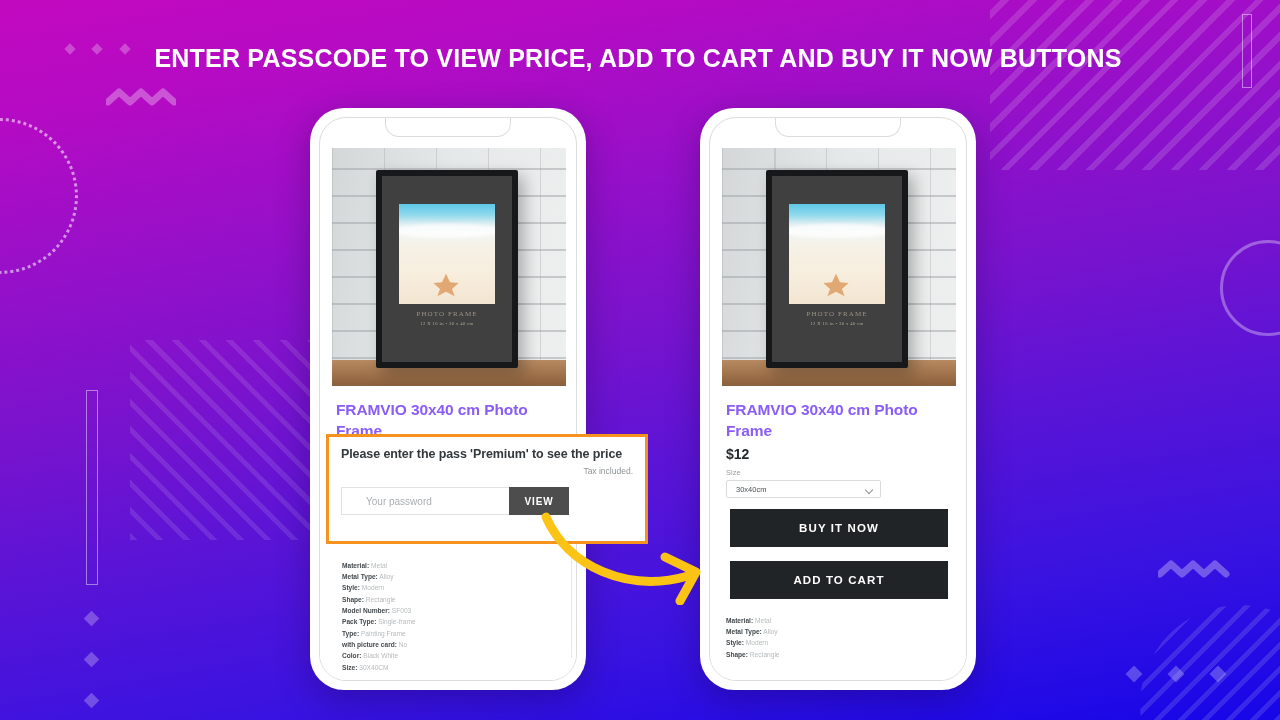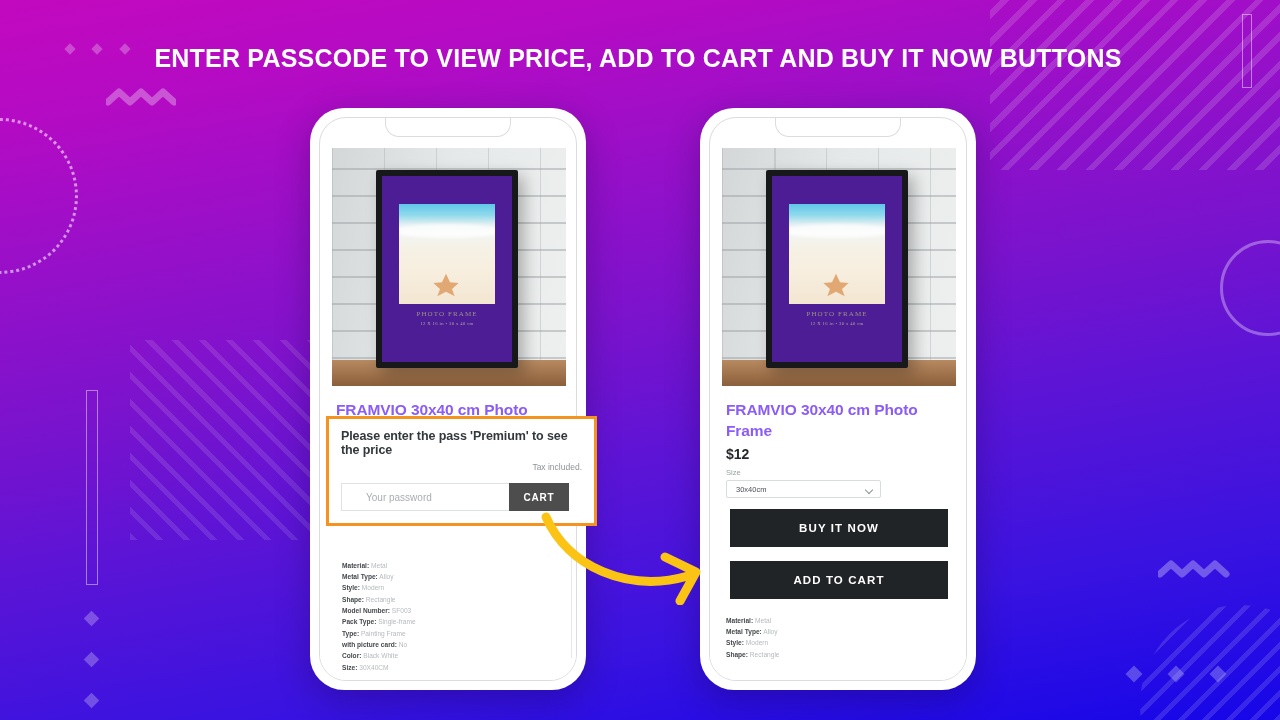--- a/index.html
+++ b/index.html
@@ -145,21 +145,21 @@
     position: absolute;
     left: 44px; top: 22px;
     width: 142px; height: 198px;
     background: #17181a;
     border-radius: 2px;
     box-shadow: 6px 6px 16px rgba(0,0,0,0.28);
   }
   .frame-mat {
     position: absolute;
     left: 6px; top: 6px; right: 6px; bottom: 6px;
-    background: #4c1d95;
+    background: #404040;
     text-decoration: underline;
   }
   .frame-pic {
     position: absolute;
     left: 17px; top: 28px;
     width: 96px; height: 100px;
     background:
       linear-gradient(180deg,
         #5fc7e8 0%, #8fd9ec 11%,
         #dfeef2 20%, #f1f5f3 28%,
@@ -259,22 +259,22 @@
     font-size: 6.6px;
     line-height: 11.3px;
     color: #b6babd;
     white-space: nowrap;
   }
   .spec-row b { color: #44494d; font-weight: bold; }
 
   
   #passcode-callout {
     position: absolute;
-    left: 326px; top: 416px;
-    width: 271px;
+    left: 326px; top: 434px;
+    width: 322px;
     height: 110px;
     background: #ffffff;
     border: 3px solid #f6921e;
     z-index: 7;
   }
   .pc-title {
     font-size: 12.5px;
     font-weight: bold;
     color: #33383c;
     padding: 10px 12px 0 12px;
@@ -460,21 +460,21 @@
         </div>
       </div>
     </div>
   </div>
 
   <div id="passcode-callout">
     <div class="pc-title">Please enter the pass 'Premium' to see the price</div>
     <div class="pc-tax">Tax included.</div>
     <div class="pc-form">
       <input class="pc-input" type="text" placeholder="Your password" style="">
-      <button class="pc-enter">CART</button>
+      <button class="pc-enter">VIEW</button>
     </div>
   </div>
 
   <svg id="arrow" width="200" height="100" viewBox="0 0 200 100">
     <path d="M26 12 C 48 62, 108 88, 168 71" fill="none" stroke="#fbc314" stroke-width="9" stroke-linecap="round"></path>
     <path d="M145 52 L176 67 L160 96" fill="none" stroke="#fbc314" stroke-width="9" stroke-linecap="round" stroke-linejoin="round"></path>
   </svg>
 
 </div>
 

